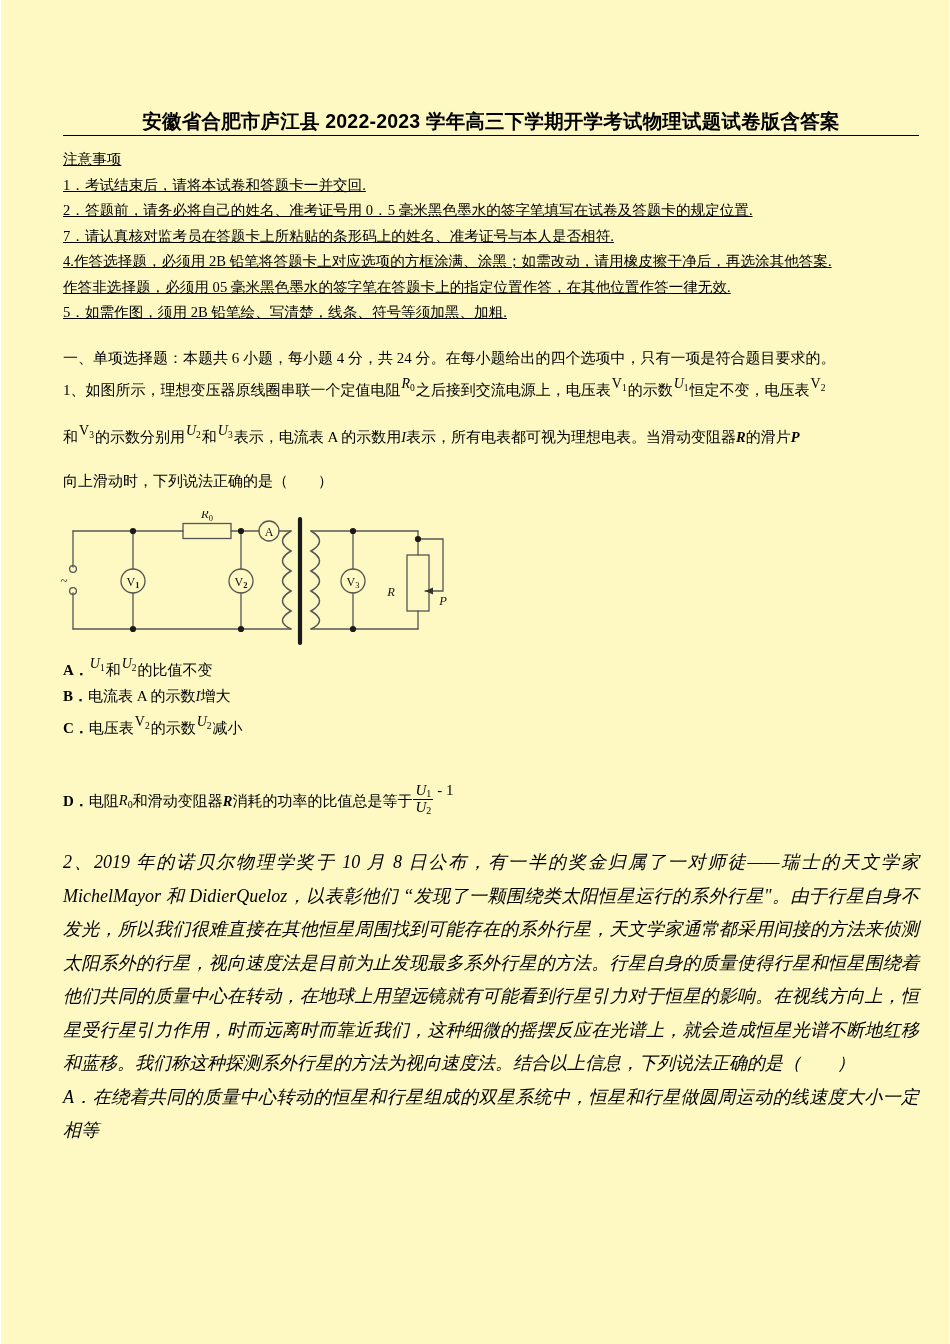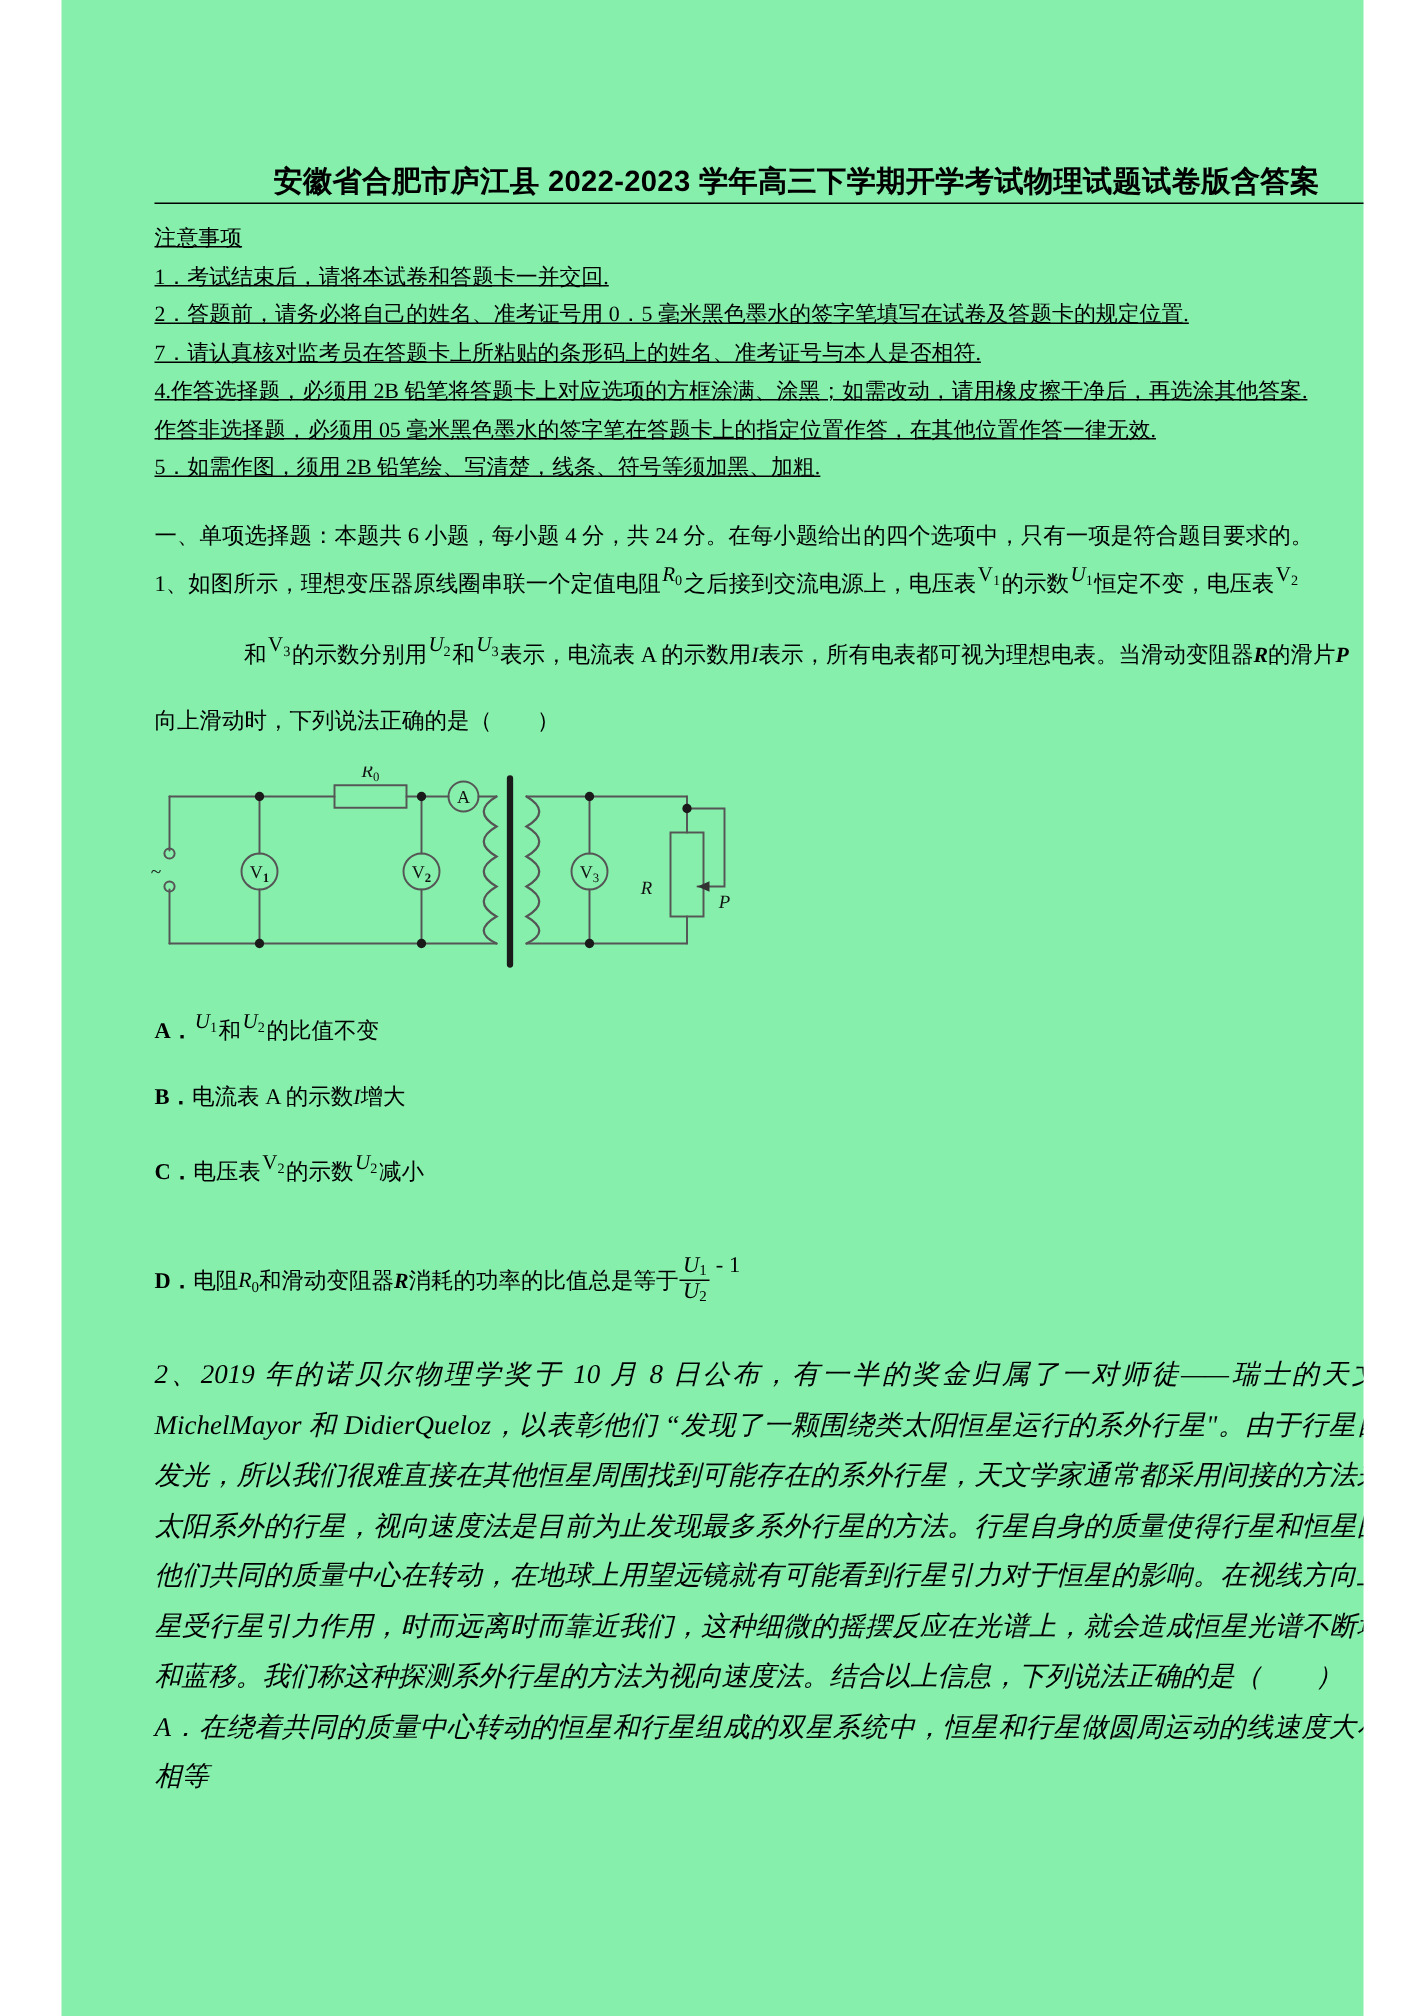--- a/index.html
+++ b/index.html
@@ -6,23 +6,23 @@
     margin: 0;
     padding: 0;
     background: #ffffff;
   }
   body {
     font-family: "Liberation Serif", "DejaVu Serif", serif;
     color: #000000;
   }
   .page {
     position: relative;
-    width: 868px;
+    width: 948px;
     height: 1344px;
-    background: #86efac;
+    background: #fef9c3;
     margin: 0 auto;
     overflow: hidden;
     box-sizing: border-box;
   }
   .inner {
     position: absolute;
     left: 62px;
     top: 0;
     width: 856px;
   }
@@ -63,21 +63,21 @@
     line-height: 26px;
     margin-top: 19px;
     white-space: nowrap;
   }
   .q-line {
     font-size: 15px;
     line-height: 26px;
     white-space: nowrap;
   }
   .q-line.tall { line-height: 44px; }
-  .spaced { margin-top: 6px; text-align: center; }
+  .spaced { margin-top: 6px; }
 
   .para {
     font-size: 18px;
     line-height: 33.5px;
     text-align: justify;
     text-justify: inter-ideograph;
     font-style: italic;
   }
   .para.q2 { margin-top: 13px; }
 
@@ -136,21 +136,21 @@
     font-size: 15px;
     vertical-align: 10px;
     padding-left: 3px;
   }
 
   .opt {
     font-size: 15px;
     line-height: 26px;
     white-space: nowrap;
   }
-  .opt.pad { margin-top: 18px; }
+  .opt.pad { }
 
   
   .figure {
     position: relative;
     margin-top: 8px;
     margin-left: -10px;
     width: 400px;
     height: 140px;
     text-align: center;
   }

